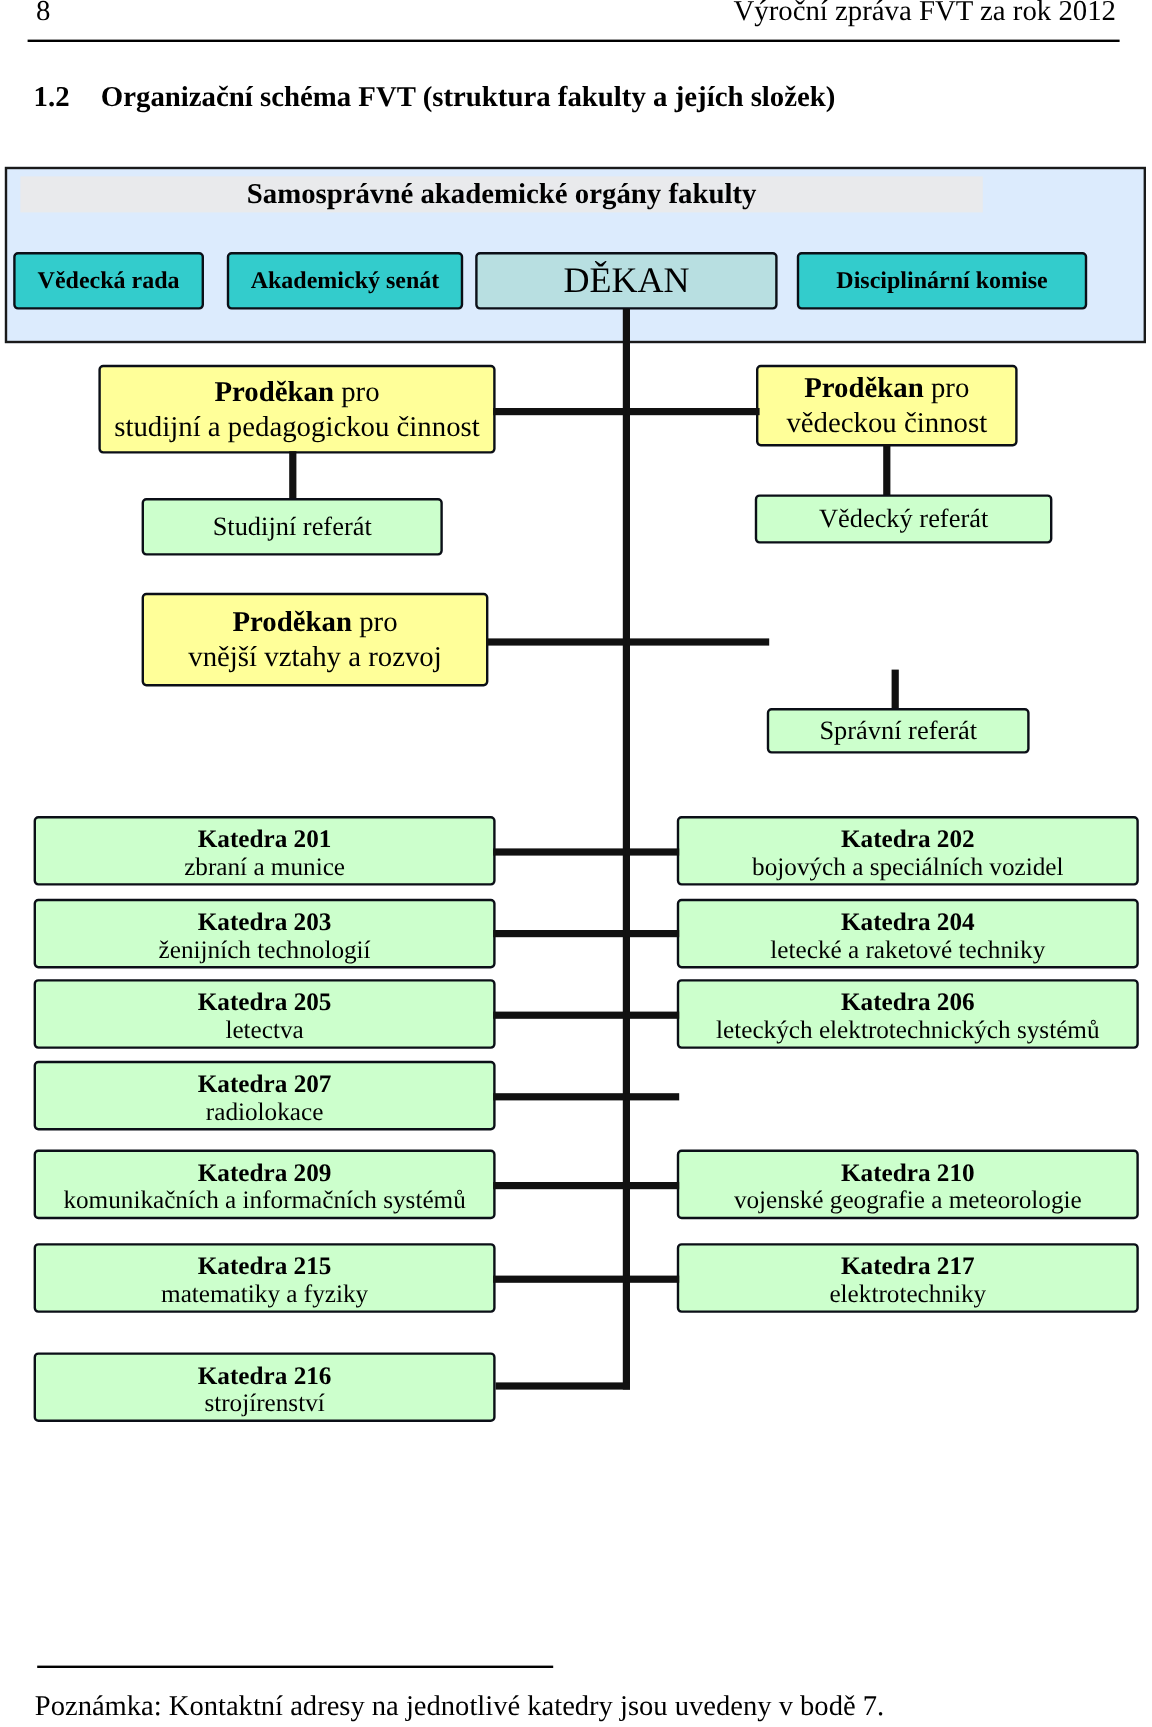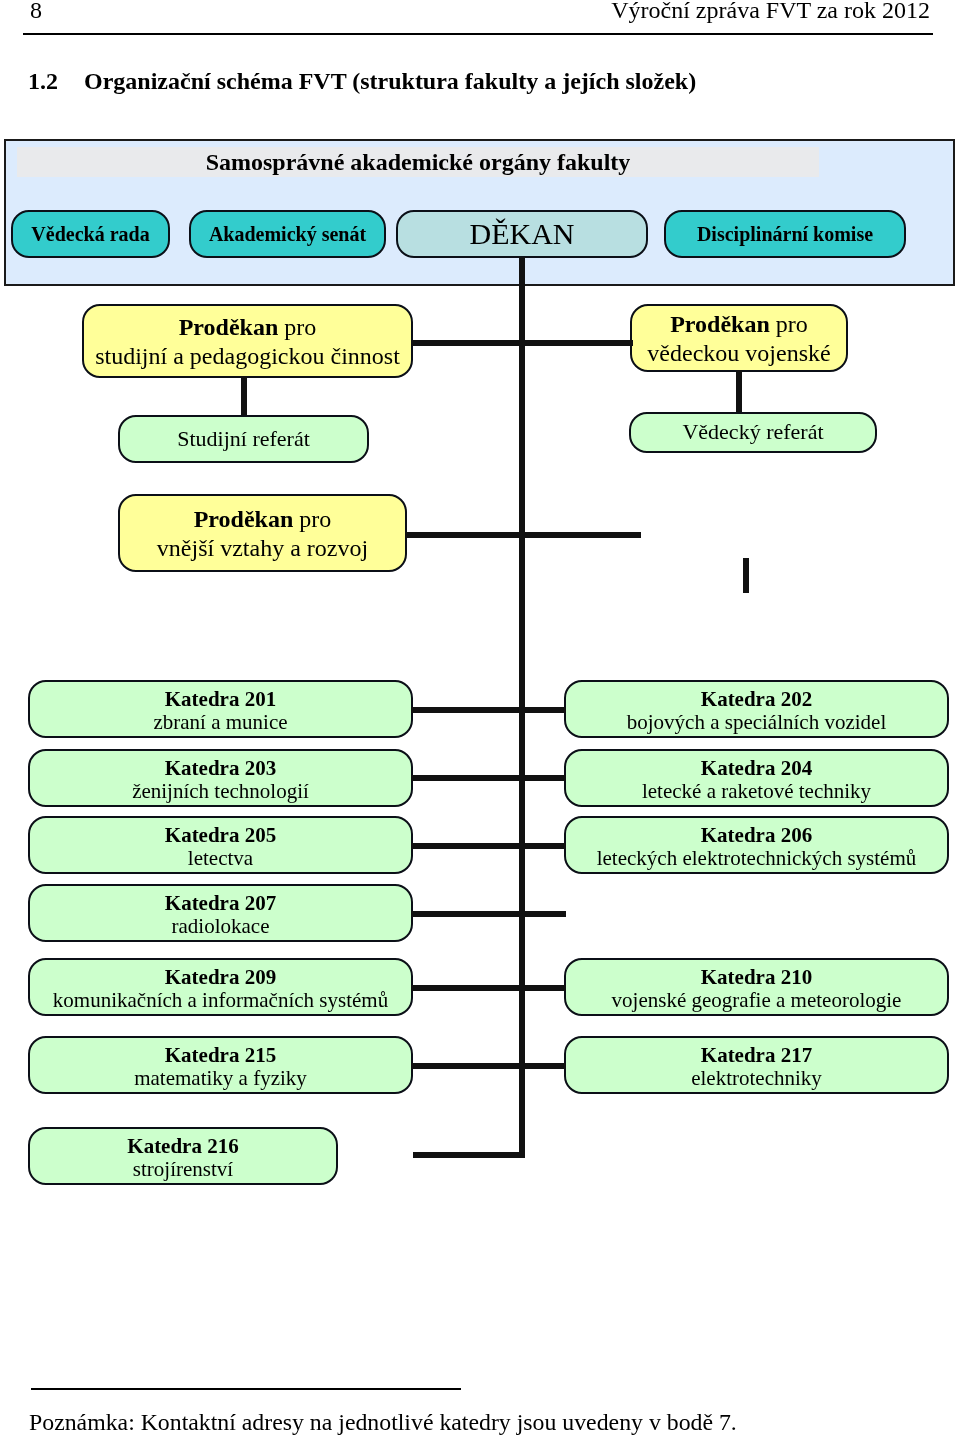--- a/index.html
+++ b/index.html
@@ -19,21 +19,21 @@
   
   .diagram{position:absolute;left:0;top:0;width:960px;height:1439px;}
 
   .panel{position:absolute;left:4px;top:139px;width:951px;height:147px;
          background:#dcebfd;border:2.4px solid #1a1a1a;box-sizing:border-box;}
   .panel-banner{position:absolute;left:11px;top:6px;width:802px;height:30px;background:#e9eaec;}
   .panel-banner span{position:absolute;left:0;top:0;width:100%;text-align:center;
          font-size:24px;font-weight:bold;line-height:30px;}
 
   .nodebox{position:absolute;box-sizing:border-box;border:2.8px solid #0b0f17;
-           border-radius:18px;display:flex;align-items:center;justify-content:center;
+           border-radius:4px;display:flex;align-items:center;justify-content:center;
            text-align:center;line-height:1.2;}
   .nodebox .t1{display:block;}
   .nodebox .t1 b{font-weight:bold;}
   .nodebox .t2{display:block;}
 
   .teal{background:#33cccc;}
   .paleteal{background:#b8dfe1;}
   .yellow{background:#ffff99;}
   .green{background:#ccffcc;}
 
@@ -89,21 +89,21 @@
         <span class="t1"><b>Proděkan</b><span> pro</span></span>
         <span class="t2">studijní a pedagogickou činnost</span>
       </span>
       </div>
     <div class="conn" style="left:411px;top:340px;width:110px;height:6px;"></div>
     <div class="conn" style="left:241px;top:376px;width:6px;height:41px;"></div>
 
     <div class="nodebox yellow" style="left:630px;top:304px;width:218px;height:68px;font-size:24px;padding-top:2px;">
       <span>
         <span class="t1"><b>Proděkan</b><span> pro</span></span>
-        <span class="t2">vědeckou vojenské</span>
+        <span class="t2">vědeckou činnost</span>
       </span>
       </div>
     <div class="conn" style="left:522px;top:340px;width:111px;height:6px;"></div>
     <div class="conn" style="left:736px;top:370px;width:6px;height:45px;"></div>
 
     <div class="nodebox green" style="left:118px;top:415px;width:251px;height:48px;font-size:22px;">
       <span>Studijní referát</span>
       </div>
 
     <div class="nodebox green" style="left:629px;top:412px;width:248px;height:41px;font-size:22px;">
@@ -114,20 +114,23 @@
       <span>
         <span class="t1"><b>Proděkan</b><span> pro</span></span>
         <span class="t2">vnější vztahy a rozvoj</span>
       </span>
       </div>
     <div class="conn" style="left:405px;top:532px;width:116px;height:6px;"></div>
 
     <div class="conn" style="left:522px;top:532px;width:119px;height:6px;"></div>
     <div class="conn" style="left:743px;top:558px;width:6px;height:35px;"></div>
 
+    <div class="nodebox green" style="left:639px;top:590px;width:219px;height:38px;font-size:22px;">
+      <span>Správní referát</span>
+      </div>
 
     <div class="nodebox green dept" style="left:28px;top:680px;width:385px;height:58px;">
       <span>
           <span class="t1 bold">Katedra 201</span>
           <span class="t2">zbraní a munice</span>
         </span>
       </div>
     <div class="nodebox green dept" style="left:28px;top:749px;width:385px;height:58px;">
       <span>
           <span class="t1 bold">Katedra 203</span>
@@ -151,21 +154,21 @@
           <span class="t1 bold">Katedra 209</span>
           <span class="t2">komunikačních a informačních systémů</span>
         </span>
       </div>
     <div class="nodebox green dept" style="left:28px;top:1036px;width:385px;height:58px;">
       <span>
           <span class="t1 bold">Katedra 215</span>
           <span class="t2">matematiky a fyziky</span>
         </span>
       </div>
-    <div class="nodebox green dept" style="left:28px;top:1127px;width:310px;height:58px;">
+    <div class="nodebox green dept" style="left:28px;top:1127px;width:385px;height:58px;">
       <span>
           <span class="t1 bold">Katedra 216</span>
           <span class="t2">strojírenství</span>
         </span>
       </div>
 
     <div class="nodebox green dept" style="left:564px;top:680px;width:385px;height:58px;">
       <span>
           <span class="t1 bold">Katedra 202</span>
           <span class="t2">bojových a speciálních vozidel</span>

